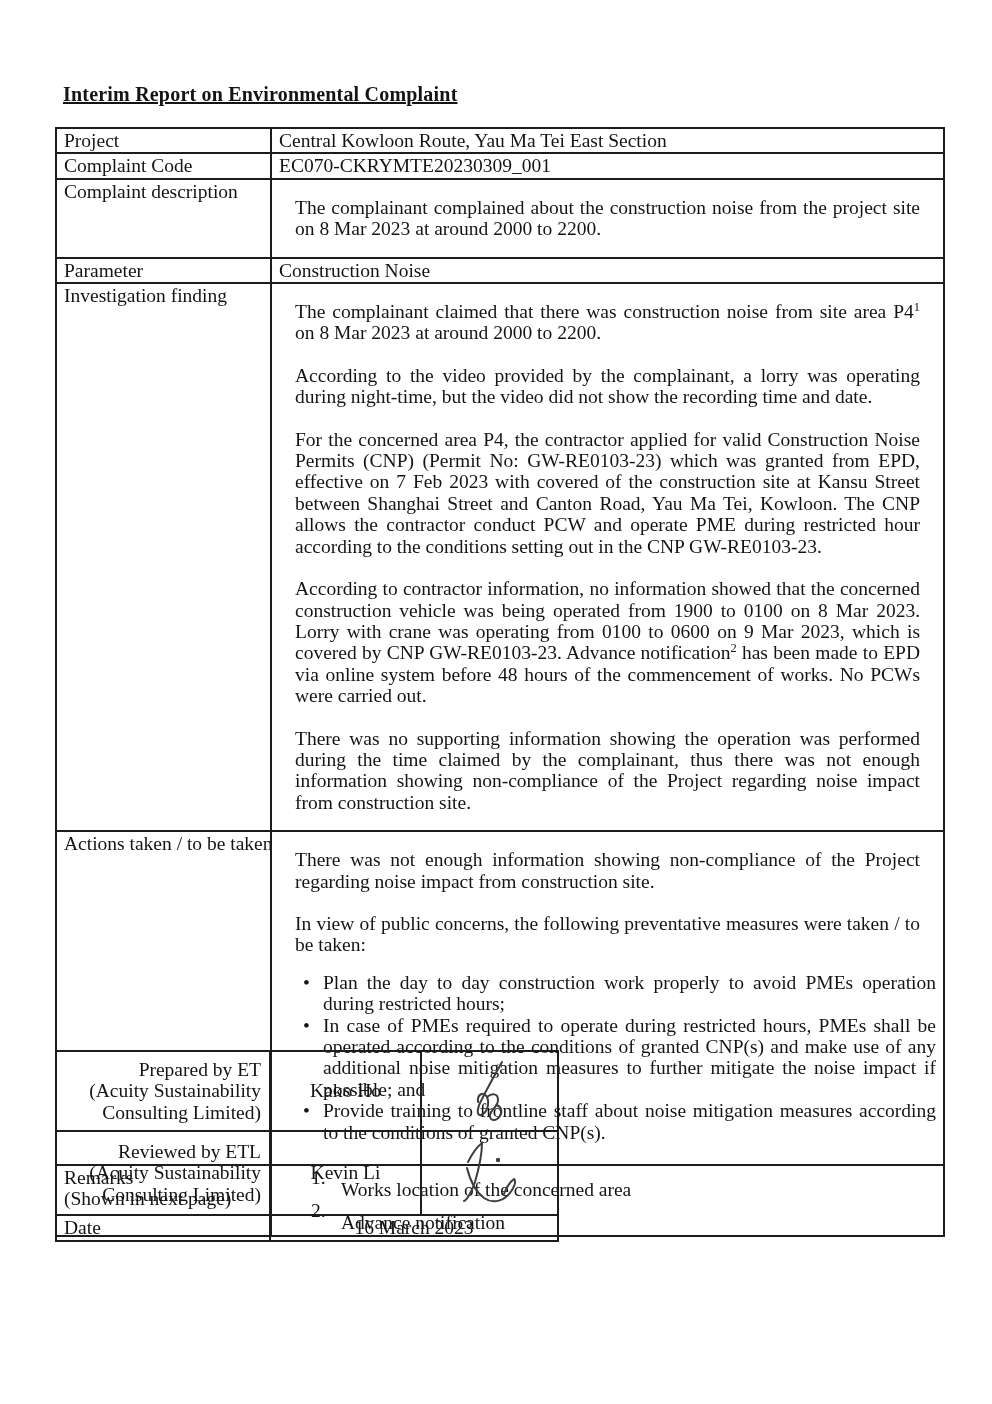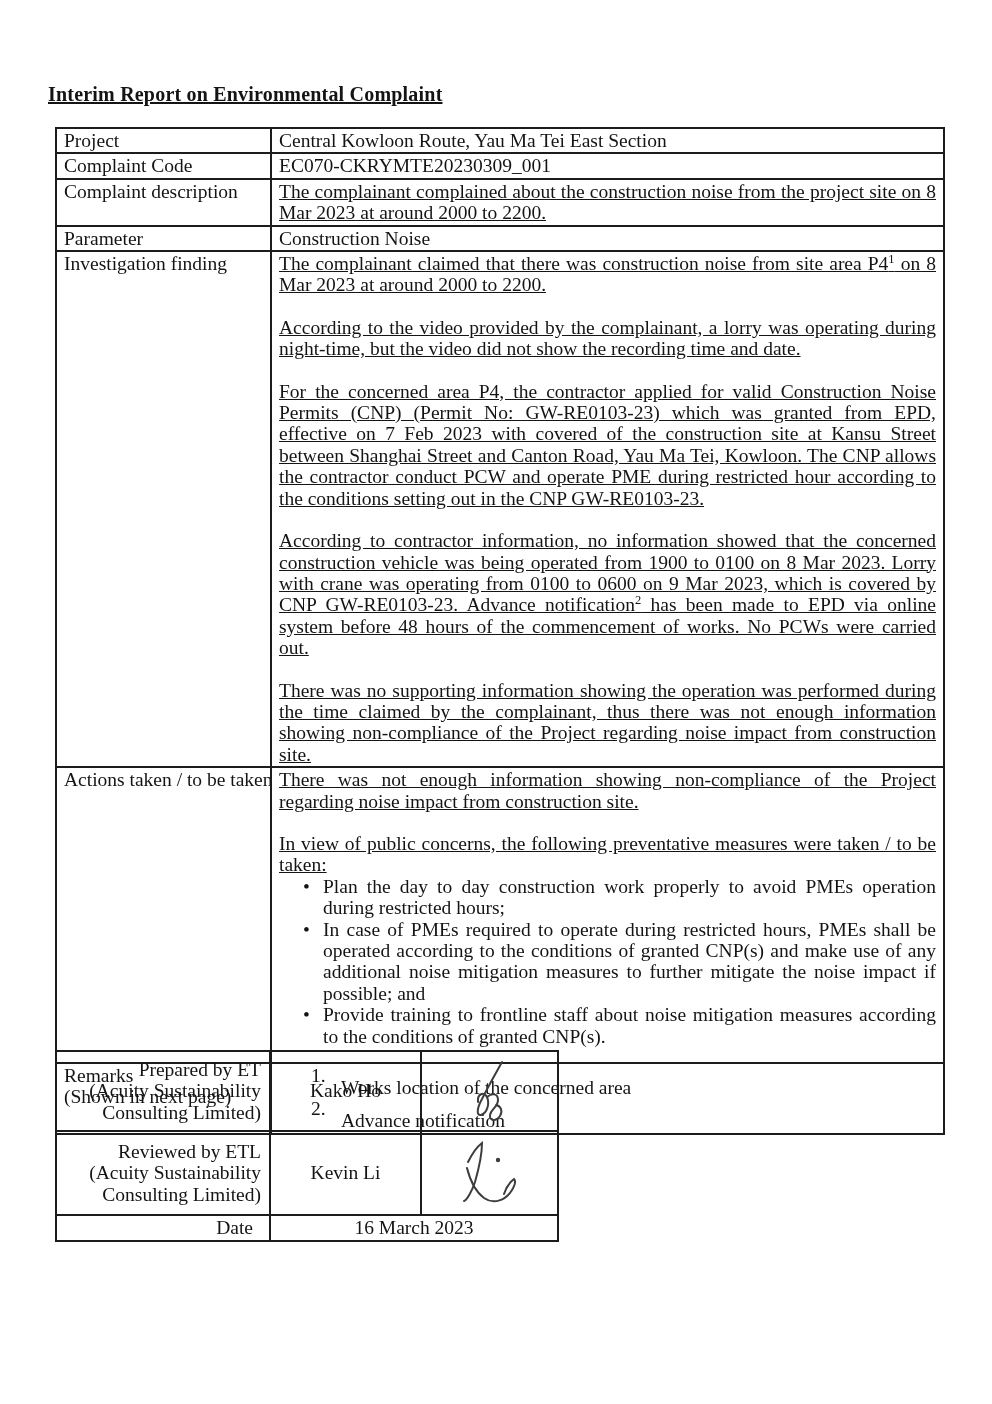--- a/index.html
+++ b/index.html
@@ -7,53 +7,53 @@
     width:992px; height:1404px;
     background:#ffffff;
     color:#141414;
     font-family:"Liberation Serif", serif;
     font-size:19.5px;
     line-height:21.4px;
     overflow:hidden;
   }
   .page { position:relative; width:992px; height:1404px; }
   .doc-title {
-    position:absolute; left:48px; top:84px;
+    position:absolute; left:63px; top:84px;
     font-size:20px; font-weight:bold;
     text-decoration:underline;
     letter-spacing:0.2px;
   }
   table { border-collapse:collapse; table-layout:fixed;border-radius:27px; }
   td { border:2px solid #1c1c1c; vertical-align:top; padding:1px 7px; }
   .main-table { position:absolute; left:55px; top:127px; width:888px; }
   .main-table col.c-label { width:215px; }
   .main-table col.c-value { width:673px; }
   td.label { white-space:nowrap; overflow:hidden; }
-  td.cell-just p { margin:0; text-align:justify;text-decoration:underline; }
+  td.cell-just p { margin:16px; text-align:justify; }
   td.cell-just p + p { margin-top:21px; }
   sup { font-size:12.5px; line-height:0; vertical-align:super; }
   
   .bullets { margin-top:0; }
   .bullet-row { display:flex; margin-left:24px; }
   .bullet-marker { flex:none; width:20px; text-align:left; }
   .bullet-text { flex:1; text-align:justify; }
-  .pad-bottom { padding-bottom:15px; }
+  .pad-bottom { padding-bottom:21px; }
   
   .remark-row { display:flex; }
   .remark-num { flex:none; width:30px; margin-left:32px; }
   .remark-text { flex:1;margin-top:12px; }
   
   .sign-table { position:absolute; left:55px; top:1050px; width:502px; }
   .sign-table col.s-role { width:214px; }
   .sign-table col.s-name { width:151px; }
   .sign-table col.s-sig  { width:137px; }
   .sign-table td.role { text-align:right; vertical-align:middle; padding-right:8px; }
   .sign-table td.name { text-align:center; vertical-align:middle; }
   .sign-table td.sig  { text-align:center; vertical-align:middle; padding:0; }
-  .sign-table td.date-label { text-align:right; vertical-align:middle; padding-right:16px; white-space:nowrap; }
+  .sign-table td.date-label { text-align:left; vertical-align:middle; padding-right:16px; white-space:nowrap; }
   .sign-table td.date-value { text-align:center; vertical-align:middle; }
   .sig-svg { display:block; margin:0 auto; }
   .sig-mandy { transform:rotate(-5deg); }
 </style>
 </head>
 <body>
 
 <div class="page">
 
   <div class="doc-title">Interim Report on Environmental Complaint</div>

